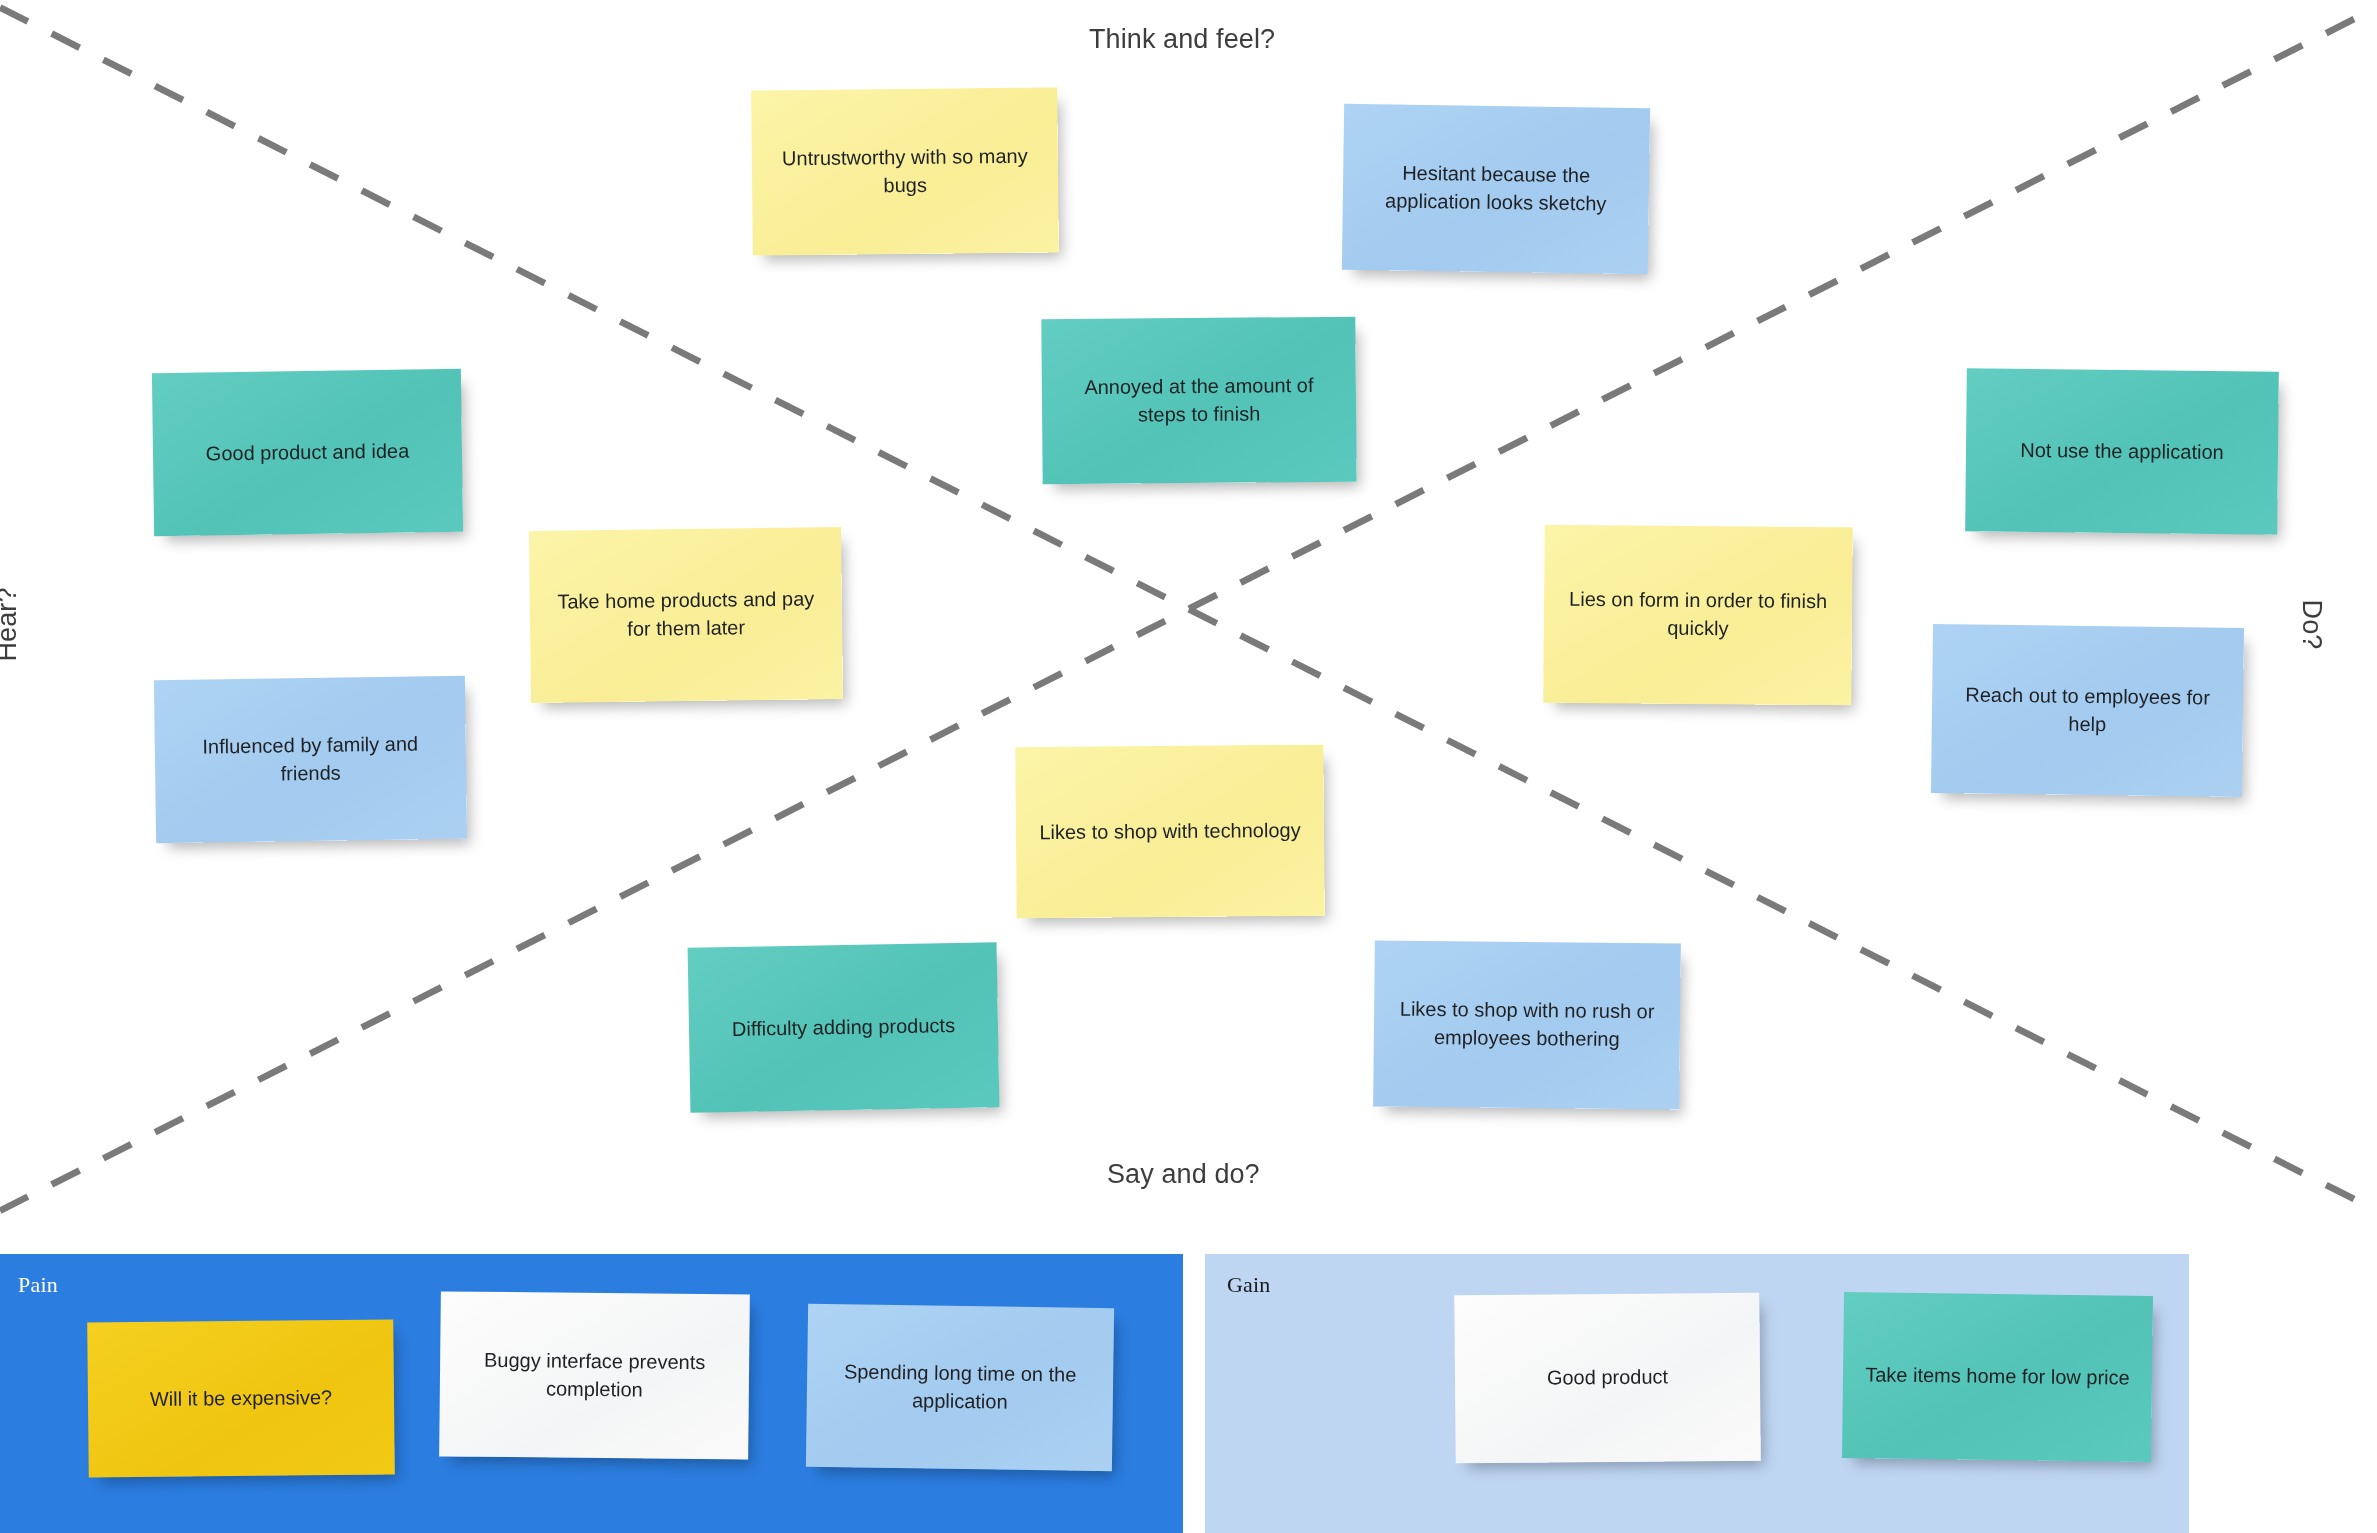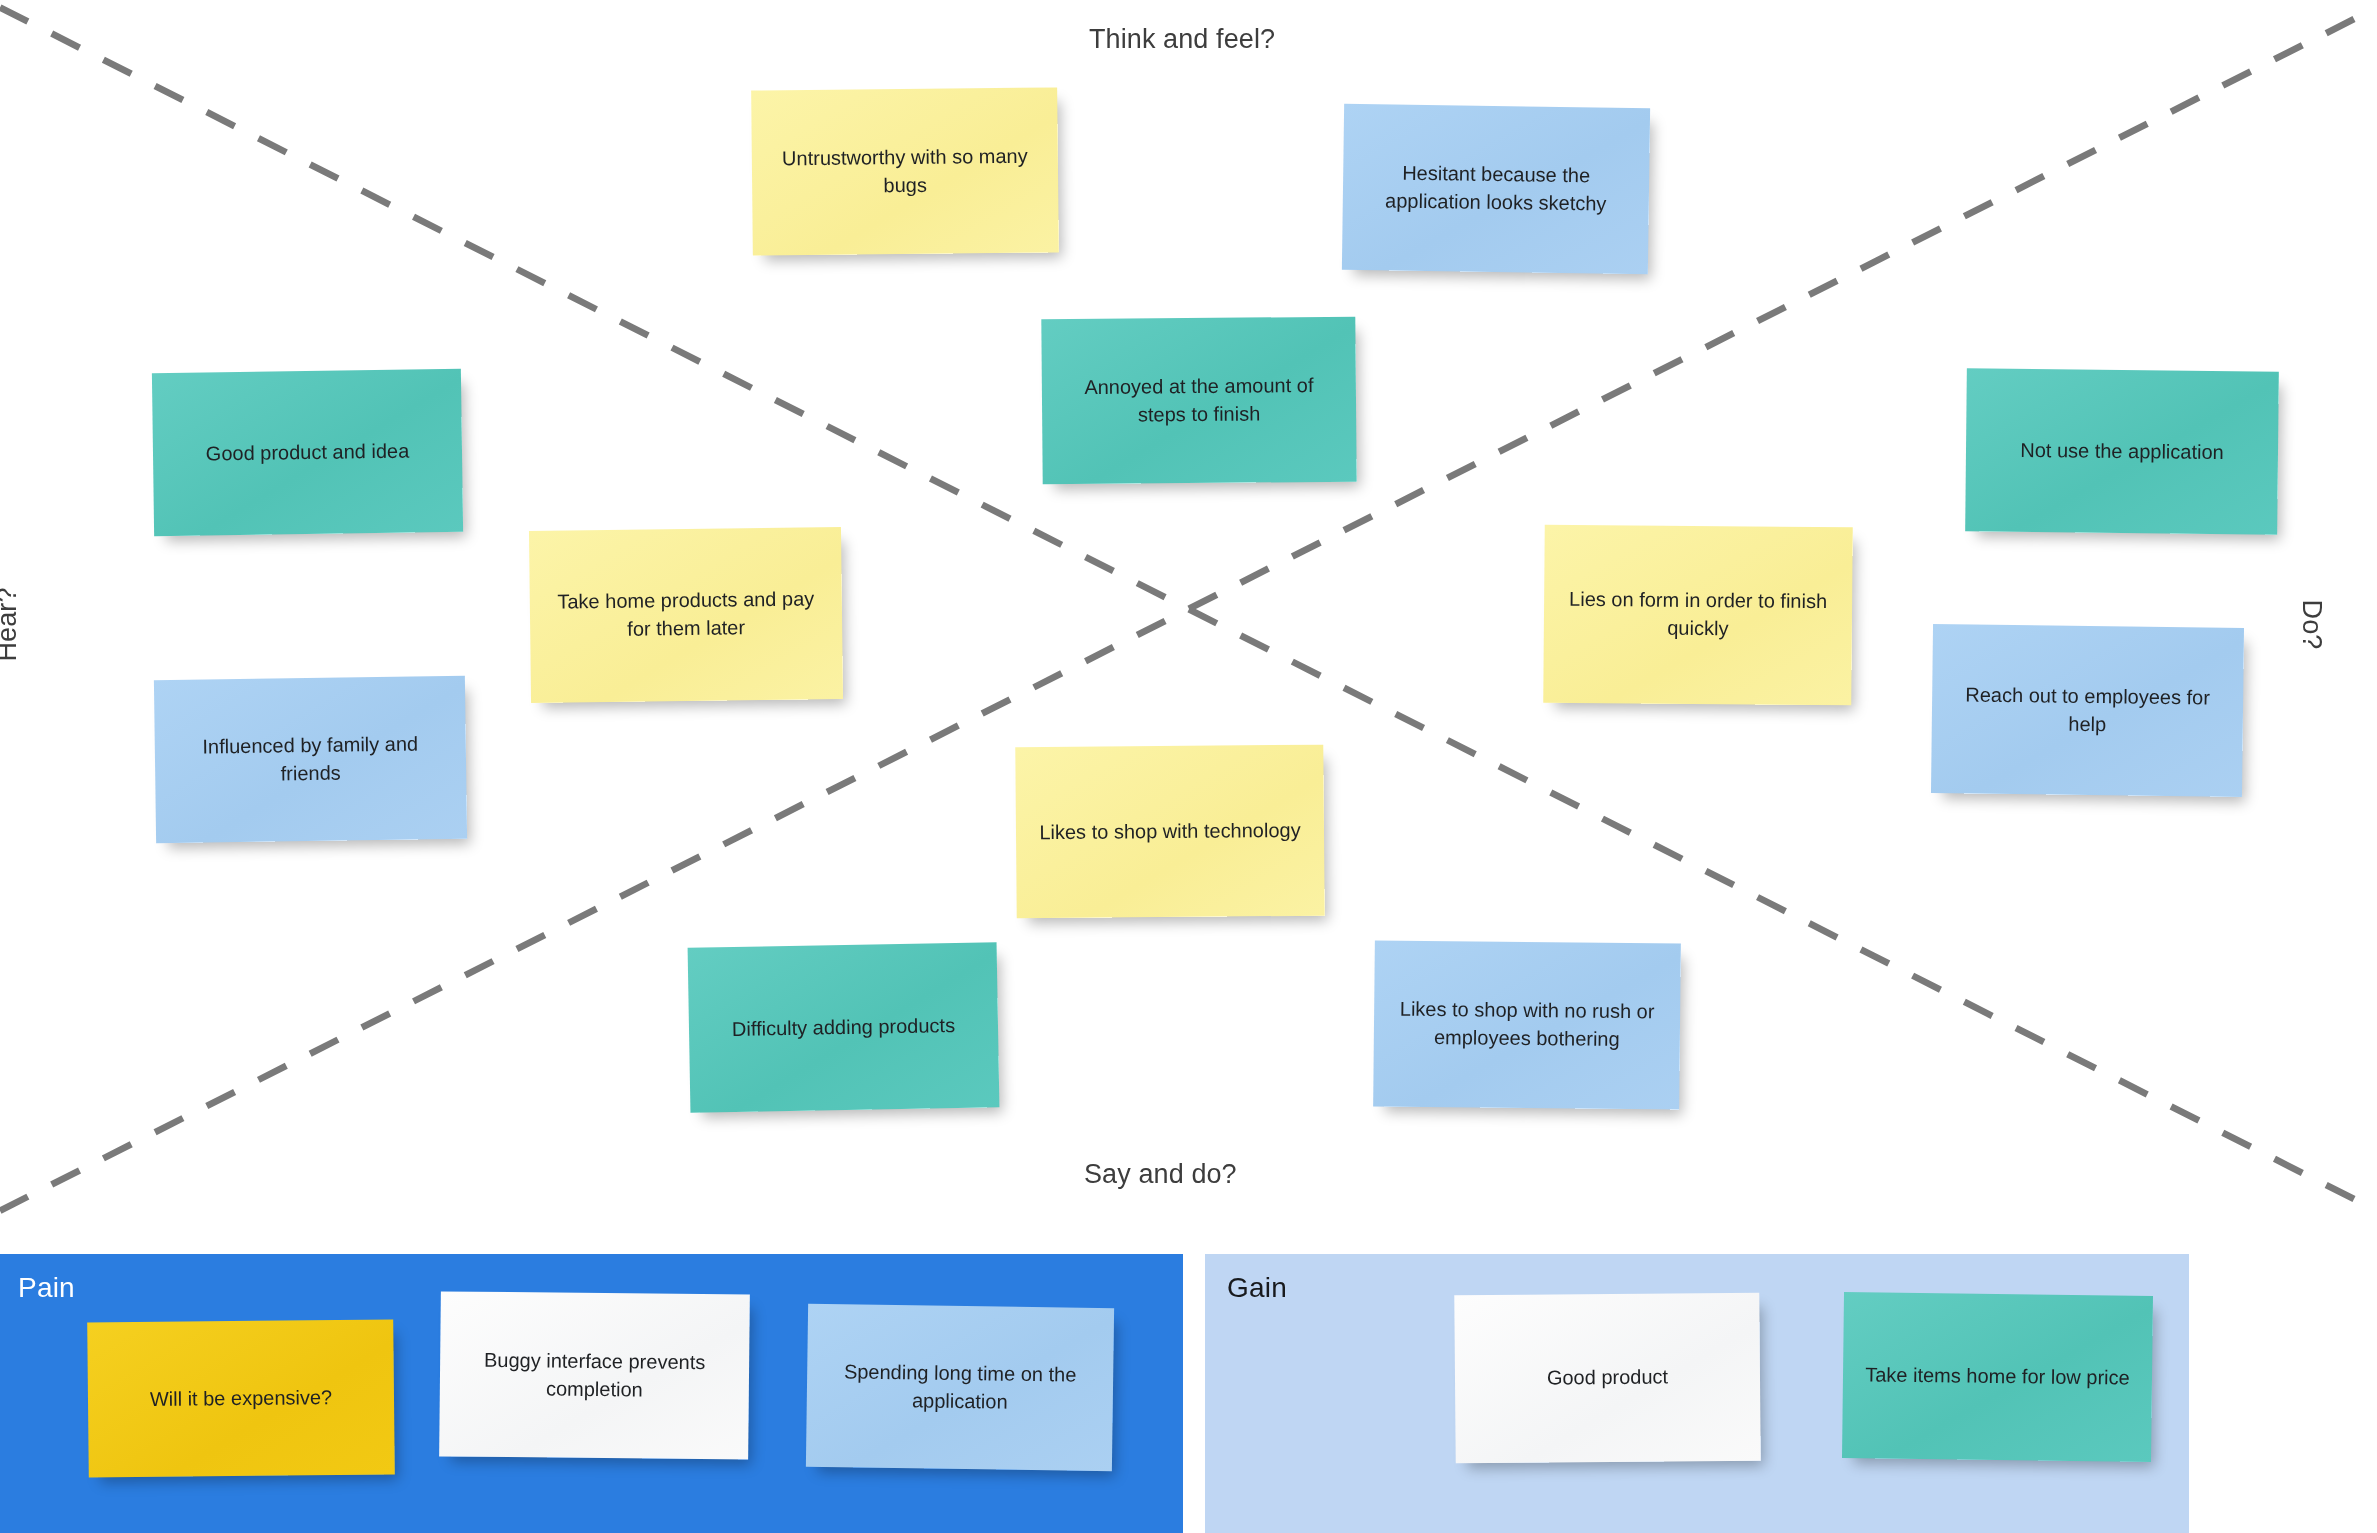--- a/index.html
+++ b/index.html
@@ -24,21 +24,21 @@
 
   
   .cap{
     position:absolute;
     color:#3d3d3d;
     font-size:27px;
     letter-spacing:0.1px;
     white-space:nowrap;
   }
   .cap-top{ left:1089px; top:24px; }
-  .cap-bottom{ left:1084px; top:1159px; }
+  .cap-bottom{ left:1107px; top:1159px; }
   .cap-left{
     left:-30px; top:609px;
     transform:rotate(-90deg);
     transform-origin:center center;
   }
   .cap-right{
     left:2287px; top:609px;
     transform:rotate(90deg);
     transform-origin:center center;
   }
@@ -67,23 +67,24 @@
 
   
   .panel{
     position:absolute;
     box-sizing:border-box;
   }
   .panel-pain{ background:#2b7de0; }
   .panel-gain{ background:#bfd6f3; }
   .panel-title{
     position:absolute;
-    font-size:28px;
+    font-size:22px;
     letter-spacing:0.2px;
     white-space:nowrap;
+    font-family:Liberation Serif, serif;
   }
   .panel-pain .panel-title{ color:#ffffff; left:18px; top:18px; }
   .panel-gain .panel-title{ color:#181a1d; left:22px; top:18px; }
 </style>
 </head>
 <body>
 
 <div id="board">
 
   <svg class="cross-svg" viewBox="0 0 3200 1660" preserveAspectRatio="none">

